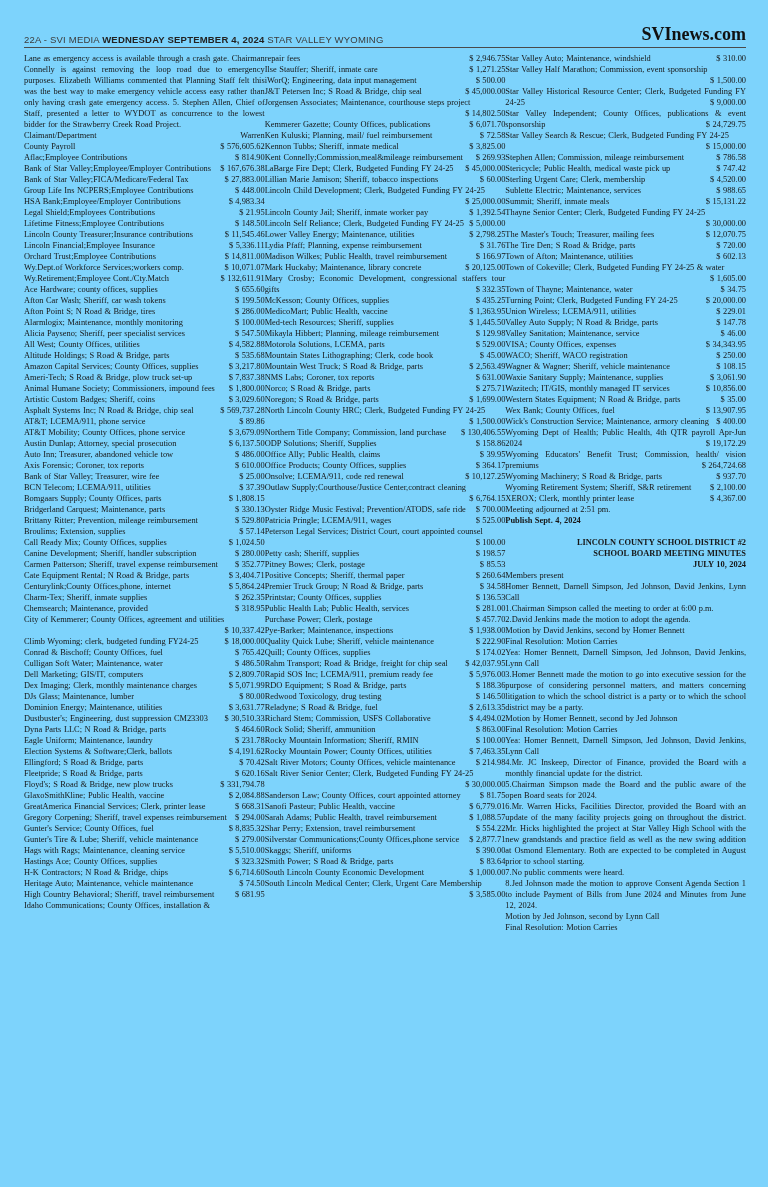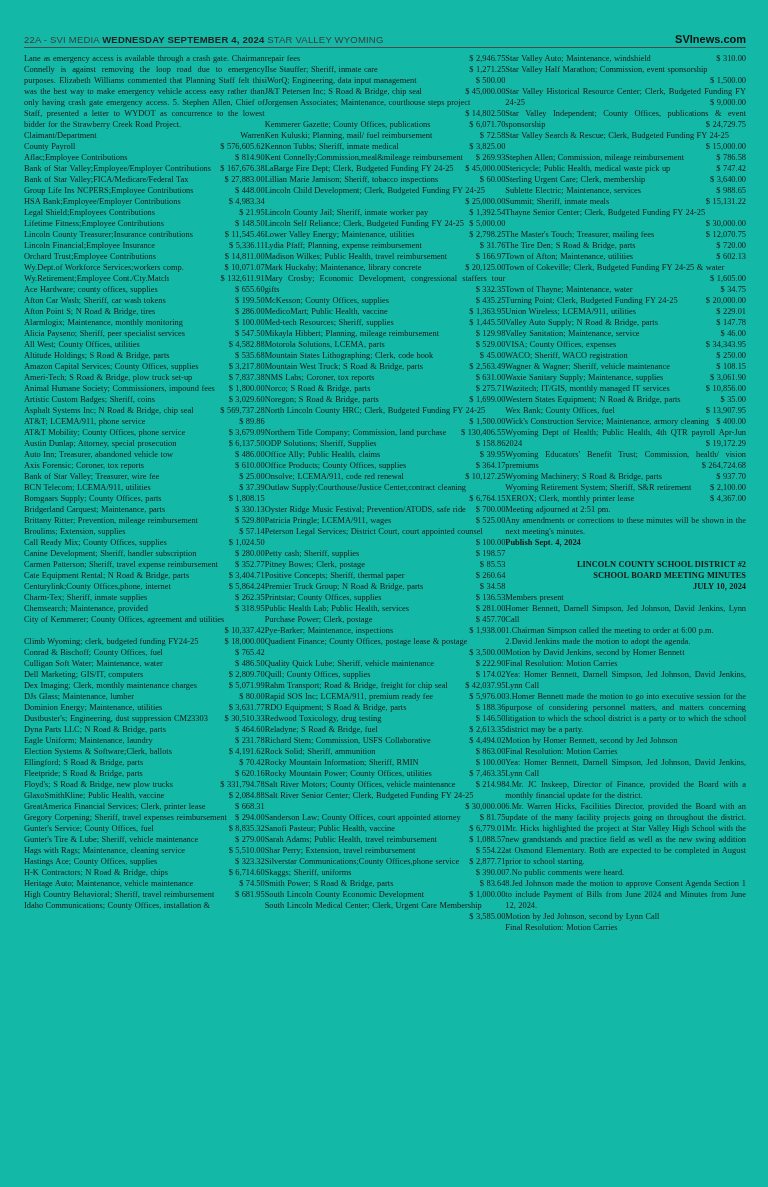--- a/index.html
+++ b/index.html
@@ -1,21 +1,21 @@
 <!DOCTYPE html>
 <html><head>
 <meta charset="utf-8">
 <style>
   html,body{margin:0;padding:0;background:#e8e8e8;}
-  #page{position:relative;width:768px;height:1187px;background:#14b8a6;margin:0 auto;overflow:hidden;}
+  #page{position:relative;width:768px;height:1187px;background:#7dd3fc;margin:0 auto;overflow:hidden;}
   #masthead{position:absolute;left:24px;right:22px;top:27px;height:18px;
     border-bottom:1.2px solid #4a4a4a;display:flex;justify-content:space-between;align-items:flex-end;padding-bottom:2px;}
   .mh-left{font-family:"Liberation Sans",sans-serif;font-size:9.5px;color:#3b3b3b;letter-spacing:.2px;white-space:nowrap;}
   .mh-left b{color:#222;}
-  .mh-right{font-family:Liberation Sans, sans-serif;font-weight:bold;font-size:11px;color:#111;}
+  .mh-right{font-family:Liberation Serif, serif;font-weight:bold;font-size:18px;color:#111;}
   #cols{position:absolute;left:24px;right:22px;top:53px;bottom:0;display:flex;}
   .col{flex:1 1 0;min-width:0;}
   .blk{font-family:"Liberation Serif",serif;font-size:8.4px;line-height:11px;color:#161616;
     text-align:justify;margin:0;word-spacing:.4px;}
   .entry::after{content:"";display:block;clear:both;}
   .entry .v{float:right;padding-left:5px;white-space:pre;}
   .heading{font-weight:bold;text-align:right;}
   .publish{font-weight:bold;text-align:left;margin-bottom:11px;}
 </style>
 </head>
@@ -141,21 +141,20 @@
         <p class="blk entry"><span class="t">Patricia Pringle; LCEMA/911, wages</span><span class="v">$ 525.00</span></p>
         <p class="blk entry"><span class="t">Peterson Legal Services; District Court, court appointed counsel</span><span class="v">$ 100.00</span></p>
         <p class="blk entry"><span class="t">Petty cash; Sheriff, supplies</span><span class="v">$ 198.57</span></p>
         <p class="blk entry"><span class="t">Pitney Bowes; Clerk, postage</span><span class="v">$ 85.53</span></p>
         <p class="blk entry"><span class="t">Positive Concepts; Sheriff, thermal paper</span><span class="v">$ 260.64</span></p>
         <p class="blk entry"><span class="t">Premier Truck Group; N Road &amp; Bridge, parts</span><span class="v">$ 34.58</span></p>
         <p class="blk entry"><span class="t">Printstar; County Offices, supplies</span><span class="v">$ 136.53</span></p>
         <p class="blk entry"><span class="t">Public Health Lab; Public Health, services</span><span class="v">$ 281.00</span></p>
         <p class="blk entry"><span class="t">Purchase Power; Clerk, postage</span><span class="v">$ 457.70</span></p>
         <p class="blk entry"><span class="t">Pye-Barker; Maintenance, inspections</span><span class="v">$ 1,938.00</span></p>
-        <p class="blk entry"><span class="t">Quadient Finance; County Offices, postage lease &amp; postage</span><span class="v">$ 3,500.00</span></p>
         <p class="blk entry"><span class="t">Quality Quick Lube; Sheriff, vehicle maintenance</span><span class="v">$ 222.90</span></p>
         <p class="blk entry"><span class="t">Quill; County Offices, supplies</span><span class="v">$ 174.02</span></p>
         <p class="blk entry"><span class="t">Rahm Transport; Road &amp; Bridge, freight for chip seal</span><span class="v">$ 42,037.95</span></p>
         <p class="blk entry"><span class="t">Rapid SOS Inc; LCEMA/911, premium ready fee</span><span class="v">$ 5,976.00</span></p>
         <p class="blk entry"><span class="t">RDO Equipment; S Road &amp; Bridge, parts</span><span class="v">$ 188.36</span></p>
         <p class="blk entry"><span class="t">Redwood Toxicology, drug testing</span><span class="v">$ 146.50</span></p>
         <p class="blk entry"><span class="t">Reladyne; S Road &amp; Bridge, fuel</span><span class="v">$ 2,613.35</span></p>
         <p class="blk entry"><span class="t">Richard Stem; Commission, USFS Collaborative</span><span class="v">$ 4,494.02</span></p>
         <p class="blk entry"><span class="t">Rock Solid; Sheriff, ammunition</span><span class="v">$ 863.00</span></p>
         <p class="blk entry"><span class="t">Rocky Mountain Information; Sheriff, RMIN</span><span class="v">$ 100.00</span></p>
@@ -173,21 +172,21 @@
         <p class="blk entry"><span class="t">South Lincoln Medical Center; Clerk, Urgent Care Membership</span><span class="v">$ 3,585.00</span></p>
       </div>
     <div class="col">
         <p class="blk entry"><span class="t">Star Valley Auto; Maintenance, windshield</span><span class="v">$ 310.00</span></p>
         <p class="blk entry"><span class="t">Star Valley Half Marathon; Commission, event sponsorship</span><span class="v">$ 1,500.00</span></p>
         <p class="blk entry"><span class="t">Star Valley Historical Resource Center; Clerk, Budgeted Funding FY 24-25</span><span class="v">$ 9,000.00</span></p>
         <p class="blk entry"><span class="t">Star Valley Independent; County Offices, publications &amp; event sponsorship</span><span class="v">$ 24,729.75</span></p>
         <p class="blk entry"><span class="t">Star Valley Search &amp; Rescue; Clerk, Budgeted Funding FY 24-25</span><span class="v">$ 15,000.00</span></p>
         <p class="blk entry"><span class="t">Stephen Allen; Commission, mileage reimbursement</span><span class="v">$ 786.58</span></p>
         <p class="blk entry"><span class="t">Stericycle; Public Health, medical waste pick up</span><span class="v">$ 747.42</span></p>
-        <p class="blk entry"><span class="t">Sterling Urgent Care; Clerk, membership</span><span class="v">$ 3,640.00</span></p>
+        <p class="blk entry"><span class="t">Sterling Urgent Care; Clerk, membership</span><span class="v">$ 4,520.00</span></p>
         <p class="blk entry"><span class="t">Sublette Electric; Maintenance, services</span><span class="v">$ 988.65</span></p>
         <p class="blk entry"><span class="t">Summit; Sheriff, inmate meals</span><span class="v">$ 15,131.22</span></p>
         <p class="blk entry"><span class="t">Thayne Senior Center; Clerk, Budgeted Funding FY 24-25</span><span class="v">$ 30,000.00</span></p>
         <p class="blk entry"><span class="t">The Master's Touch; Treasurer, mailing fees</span><span class="v">$ 12,070.75</span></p>
         <p class="blk entry"><span class="t">The Tire Den; S Road &amp; Bridge, parts</span><span class="v">$ 720.00</span></p>
         <p class="blk entry"><span class="t">Town of Afton; Maintenance, utilities</span><span class="v">$ 602.13</span></p>
         <p class="blk entry"><span class="t">Town of Cokeville; Clerk, Budgeted Funding FY 24-25 &amp; water</span><span class="v">$ 1,605.00</span></p>
         <p class="blk entry"><span class="t">Town of Thayne; Maintenance, water</span><span class="v">$ 34.75</span></p>
         <p class="blk entry"><span class="t">Turning Point; Clerk, Budgeted Funding FY 24-25</span><span class="v">$ 20,000.00</span></p>
         <p class="blk entry"><span class="t">Union Wireless; LCEMA/911, utilities</span><span class="v">$ 229.01</span></p>
@@ -200,37 +199,37 @@
         <p class="blk entry"><span class="t">Wazitech; IT/GIS, monthly managed IT services</span><span class="v">$ 10,856.00</span></p>
         <p class="blk entry"><span class="t">Western States Equipment; N Road &amp; Bridge, parts</span><span class="v">$ 35.00</span></p>
         <p class="blk entry"><span class="t">Wex Bank; County Offices, fuel</span><span class="v">$ 13,907.95</span></p>
         <p class="blk entry"><span class="t">Wick's Construction Service; Maintenance, armory cleaning</span><span class="v">$ 400.00</span></p>
         <p class="blk entry"><span class="t">Wyoming Dept of Health; Public Health, 4th QTR payroll Apr-Jun 2024</span><span class="v">$ 19,172.29</span></p>
         <p class="blk entry"><span class="t">Wyoming Educators' Benefit Trust; Commission, health/ vision premiums</span><span class="v">$ 264,724.68</span></p>
         <p class="blk entry"><span class="t">Wyoming Machinery; S Road &amp; Bridge, parts</span><span class="v">$ 937.70</span></p>
         <p class="blk entry"><span class="t">Wyoming Retirement System; Sheriff, S&amp;R retirement</span><span class="v">$ 2,100.00</span></p>
         <p class="blk entry"><span class="t">XEROX; Clerk, monthly printer lease</span><span class="v">$ 4,367.00</span></p>
         <p class="blk para">Meeting adjourned at 2:51 pm.</p>
-        <p class="blk para">Any amendments or corrections to these minutes will be shown in the next meeting's minutes.</p>
         <p class="blk publish">Publish Sept. 4, 2024</p>
         <p class="blk heading">LINCOLN COUNTY SCHOOL DISTRICT #2</p>
         <p class="blk heading">SCHOOL BOARD MEETING MINUTES</p>
         <p class="blk heading">JULY 10, 2024</p>
         <p class="blk para">Members present</p>
         <p class="blk para">Homer Bennett, Darnell Simpson, Jed Johnson, David Jenkins, Lynn Call</p>
         <p class="blk para">1.Chairman Simpson called the meeting to order at 6:00 p.m.</p>
         <p class="blk para">2.David Jenkins made the motion to adopt the agenda.</p>
         <p class="blk para">Motion by David Jenkins, second by Homer Bennett</p>
         <p class="blk para">Final Resolution: Motion Carries</p>
         <p class="blk para">Yea: Homer Bennett, Darnell Simpson, Jed Johnson, David Jenkins, Lynn Call</p>
         <p class="blk para">3.Homer Bennett made the motion to go into executive session for the purpose of considering personnel matters, and matters concerning litigation to which the school district is a party or to which the school district may be a party.</p>
         <p class="blk para">Motion by Homer Bennett, second by Jed Johnson</p>
         <p class="blk para">Final Resolution: Motion Carries</p>
         <p class="blk para">Yea: Homer Bennett, Darnell Simpson, Jed Johnson, David Jenkins, Lynn Call</p>
         <p class="blk para">4.Mr. JC Inskeep, Director of Finance, provided the Board with a monthly financial update for the district.</p>
+        <p class="blk para">5.Chairman Simpson made the Board and the public aware of the open Board seats for 2024.</p>
         <p class="blk para">6.Mr. Warren Hicks, Facilities Director, provided the Board with an update of the many facility projects going on throughout the district. Mr. Hicks highlighted the project at Star Valley High School with the new grandstands and practice field as well as the new swing addition at Osmond Elementary. Both are expected to be completed in August prior to school starting.</p>
         <p class="blk para">7.No public comments were heard.</p>
         <p class="blk para">8.Jed Johnson made the motion to approve Consent Agenda Section 1 to include Payment of Bills from June 2024 and Minutes from June 12, 2024.</p>
         <p class="blk para">Motion by Jed Johnson, second by Lynn Call</p>
         <p class="blk para">Final Resolution: Motion Carries</p>
       </div>
   </div>
 </div>
 
 </body></html>

